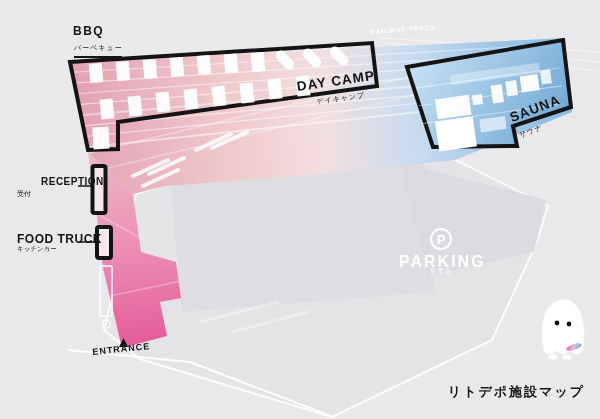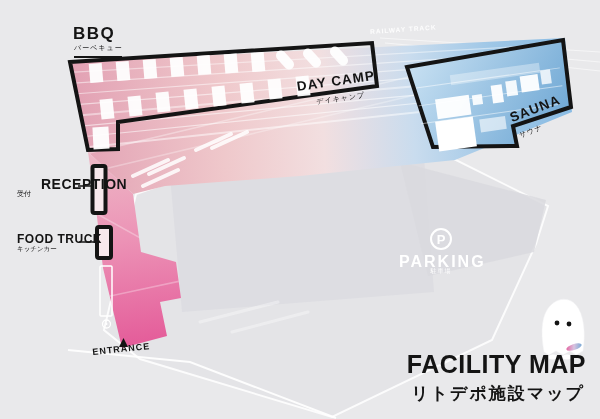--- a/index.html
+++ b/index.html
@@ -3,45 +3,45 @@
 <meta charset="utf-8">
 <style>
   html,body{margin:0;padding:0;}
   body{width:600px;height:419px;overflow:hidden;background:#e9e9eb;
        font-family:"Liberation Sans",sans-serif;}
   .stage{position:relative;width:600px;height:419px;background:#e9e9eb;}
   .stage svg{position:absolute;left:0;top:0;}
   .label{position:absolute;color:#141414;white-space:nowrap;line-height:1;
          font-family:"Liberation Sans",sans-serif;}
   .b800{font-weight:800;}
-  .bbq-label{left:73px;top:25px;font-size:17px;letter-spacing:1.5px;text-align:right;}
+  .bbq-label{left:73px;top:25px;font-size:12px;letter-spacing:1.5px;text-align:right;}
   .bbq-sub{left:74px;top:44px;font-size:7px;letter-spacing:1px;}
   .bbq-rule{position:absolute;left:74px;top:56px;width:48px;height:1.5px;background:#141414;}
   .daycamp-label{left:296px;top:80px;font-size:13.5px;letter-spacing:1px;
                  transform:rotate(-8deg);transform-origin:left top;}
   .daycamp-sub{left:316px;top:98px;font-size:7px;letter-spacing:1px;
                transform:rotate(-8deg);transform-origin:left top;}
   .sauna-label{left:508px;top:112px;font-size:13.5px;letter-spacing:1px;
                transform:rotate(-21deg);transform-origin:left top;}
   .sauna-sub{left:518px;top:132px;font-size:7px;letter-spacing:1px;
              transform:rotate(-21deg);transform-origin:left top;}
-  .reception-label{left:17px;top:177px;font-size:14px;letter-spacing:.5px;padding-left:24px;}
+  .reception-label{left:17px;top:177px;font-size:10px;letter-spacing:.5px;padding-left:24px;}
   .reception-sub{left:17px;top:190px;font-size:7px;}
   .foodtruck-label{left:17px;top:233px;font-size:12px;letter-spacing:.5px;}
   .foodtruck-sub{left:17px;top:246px;font-size:6.5px;}
   .parking-label{left:399px;top:254px;width:84px;text-align:center;font-size:16px;
                  font-weight:700;color:#ffffff;letter-spacing:2px;}
   .parking-sub{left:399px;top:268px;width:84px;text-align:center;font-size:6px;
                color:#ffffff;letter-spacing:1px;}
   .entrance-label{left:92px;top:348px;font-size:9px;letter-spacing:1px;
                   transform:rotate(-6deg);transform-origin:left top;}
   .railway-label{left:370px;top:29px;font-size:6.5px;color:#ffffff;letter-spacing:1px;
                  opacity:.9;font-weight:700;transform:rotate(-4deg);transform-origin:left top;}
   .facility-title{right:14px;top:352px;font-size:25px;letter-spacing:.5px;}
-  .facility-subtitle{right:15px;top:385px;font-size:17px;letter-spacing:2px;font-weight:600;}
+  .facility-subtitle{right:15px;top:385px;font-size:13px;letter-spacing:2px;font-weight:600;}
 </style>
 </head>
 <body>
 
 <div class="stage">
 
 <svg width="600" height="419" viewBox="0 0 600 419">
   <defs>
     <linearGradient id="band" x1="70" y1="110" x2="572" y2="80" gradientUnits="userSpaceOnUse">
       <stop offset="0" stop-color="#e2a0b3"></stop>
@@ -213,16 +213,15 @@
 <div class="label b800 foodtruck-label">FOOD TRUCK</div>
 <div class="label foodtruck-sub">キッチンカー</div>
 
 <div class="label parking-label">PARKING</div>
 <div class="label parking-sub">駐車場</div>
 
 <div class="label b800 entrance-label">ENTRANCE</div>
 
 <div class="label railway-label">RAILWAY TRACK</div>
 
-<div class="label b800 facility-title">FACILITY MAP</div>
 <div class="label facility-subtitle">リトデポ施設マップ</div>
 
 </div>
 
 </body></html>

